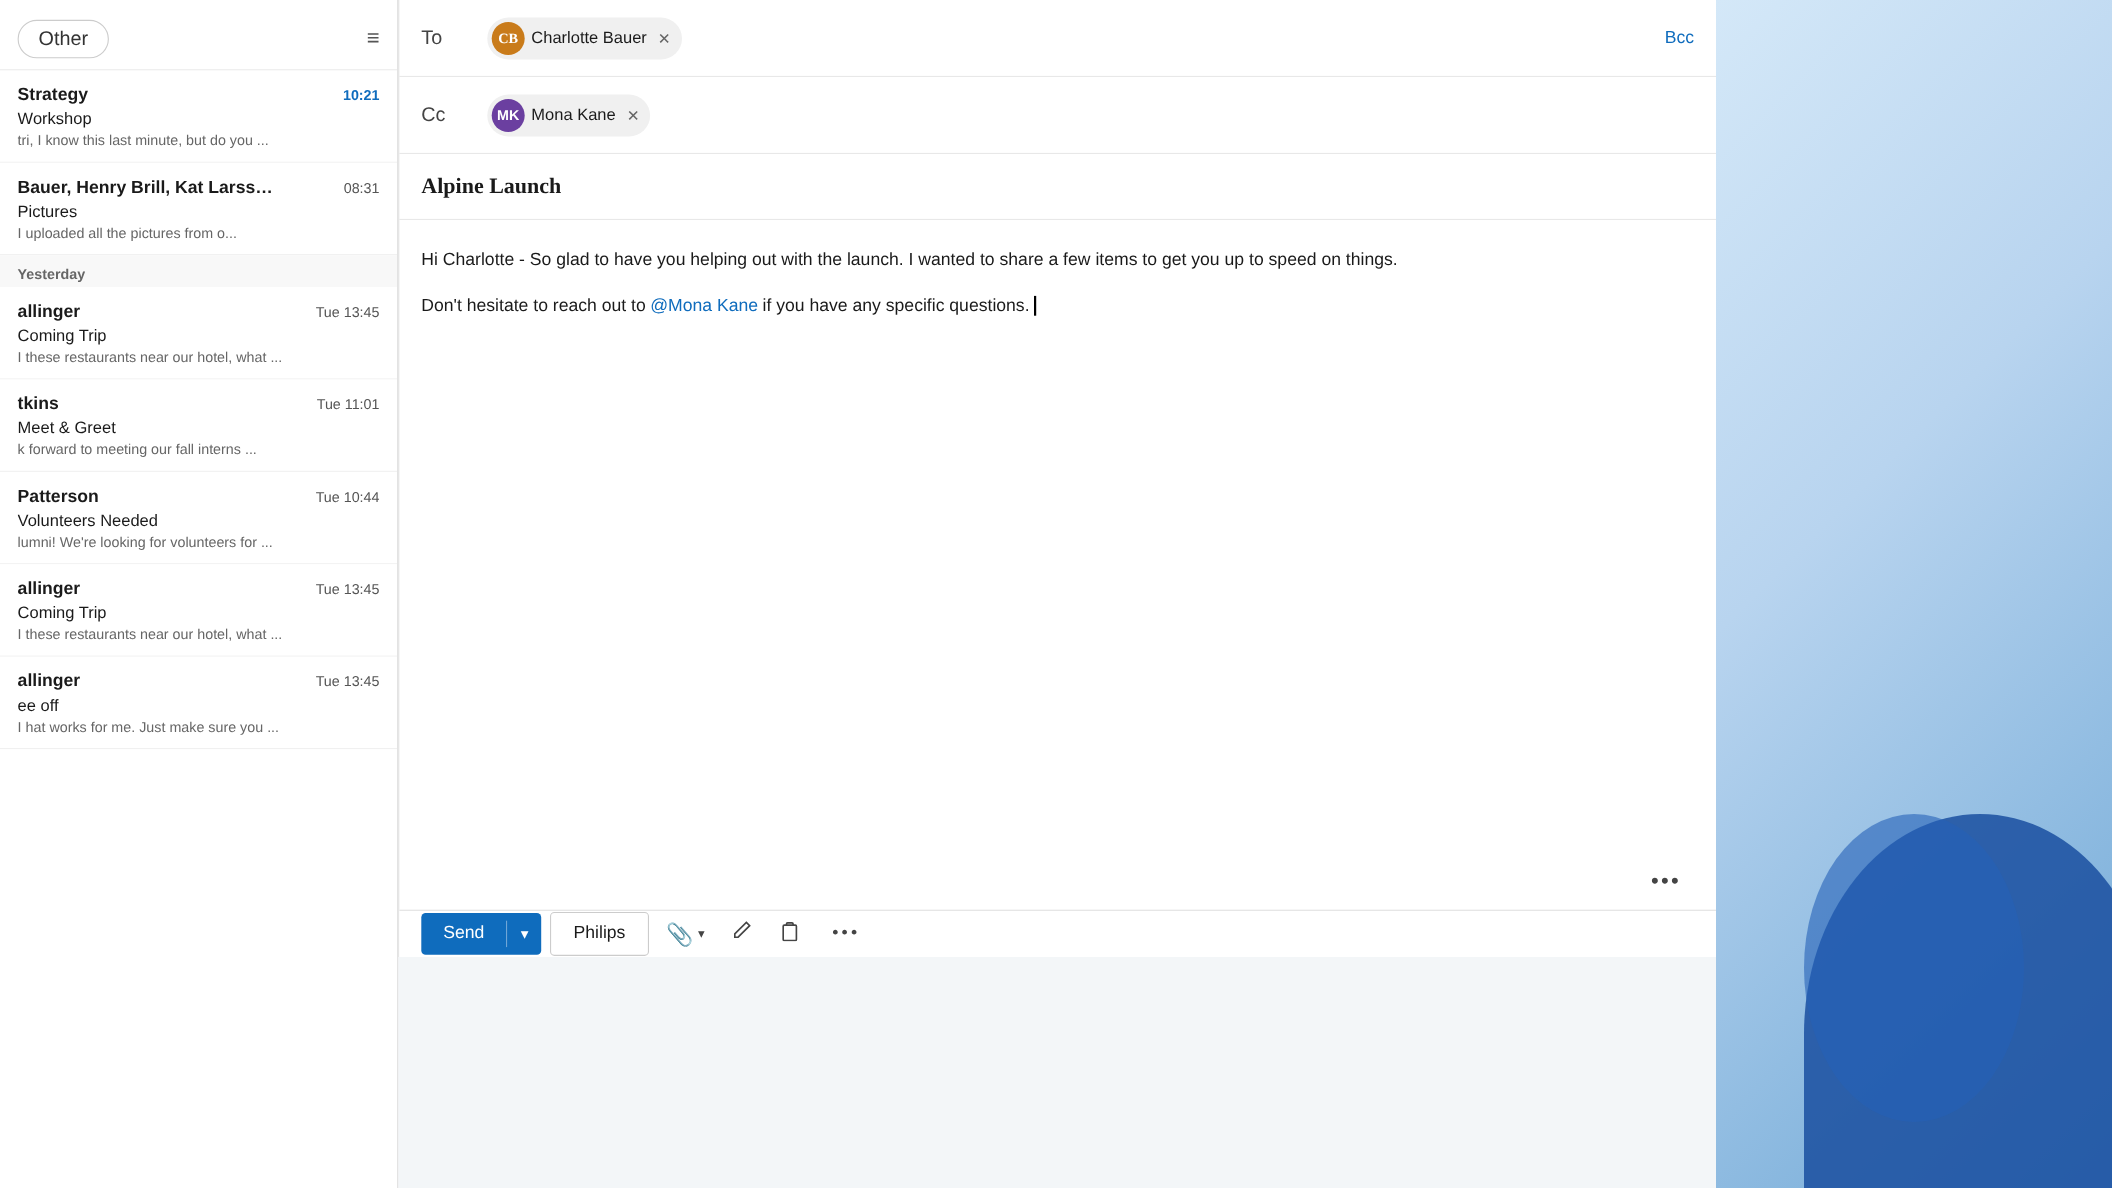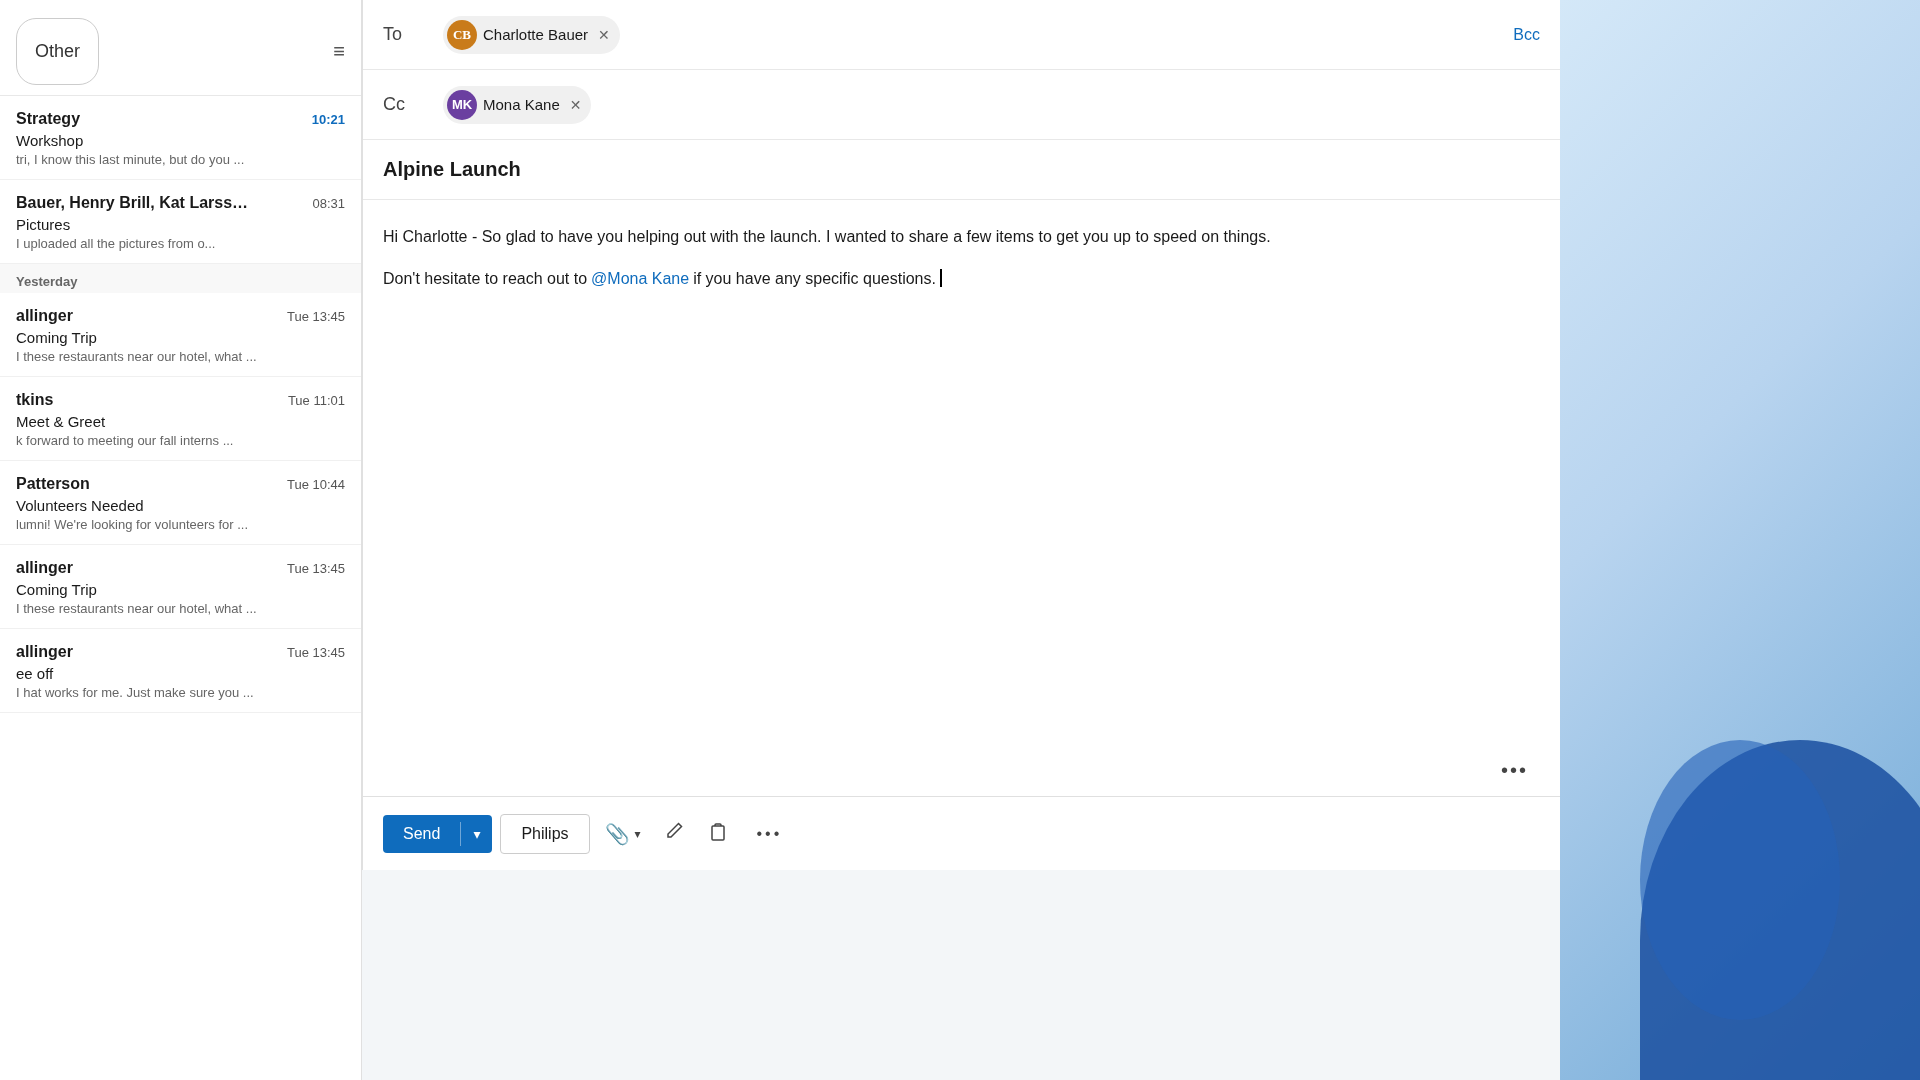--- a/index.html
+++ b/index.html
@@ -29,21 +29,21 @@
       align-items: center;
       justify-content: space-between;
       padding: 18px 16px 10px 16px;
       border-bottom: 1px solid #e8e8e8;
     }
 
     .sidebar-tab {
       background: #ffffff;
       border: 1px solid #ccc;
       border-radius: 20px;
-      padding: 22px 18px;
+      padding: 6px 18px;
       font-size: 18px;
       font-weight: 500;
       color: #333;
       cursor: pointer;
     }
 
     .sidebar-filter-icon {
       font-size: 20px;
       color: #555;
       cursor: pointer;
@@ -200,21 +200,21 @@
       min-height: 60px;
     }
 
     .subject-input {
       flex: 1;
       border: none;
       outline: none;
       font-size: 20px;
       font-weight: 600;
       color: #1a1a1a;
-      font-family: Liberation Sans, sans-serif;
+      font-family: Liberation Serif, serif;
       background: transparent;
     }
 
     .body-area {
       flex: 1;
       padding: 24px 20px 16px 20px;
       overflow-y: auto;
     }
 
     .body-text {
@@ -272,21 +272,21 @@
     }
 
     @keyframes blink {
       50% { opacity: 0; }
     }
 
     
     .compose-toolbar {
       display: flex;
       align-items: center;
-      padding: 16px 20px;
+      padding: 0 20px;
       border-top: 1px solid #e0e0e0;
       background: #fff;
       gap: 8px;
     }
 
     .btn-send {
       display: flex;
       align-items: center;
       background: #0f6cbd;
       color: #fff;

